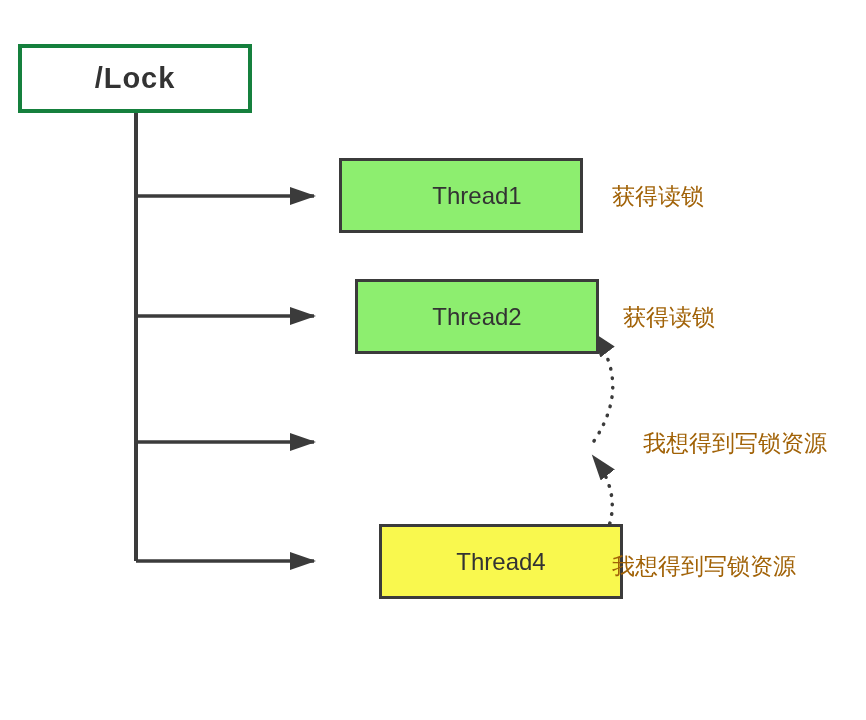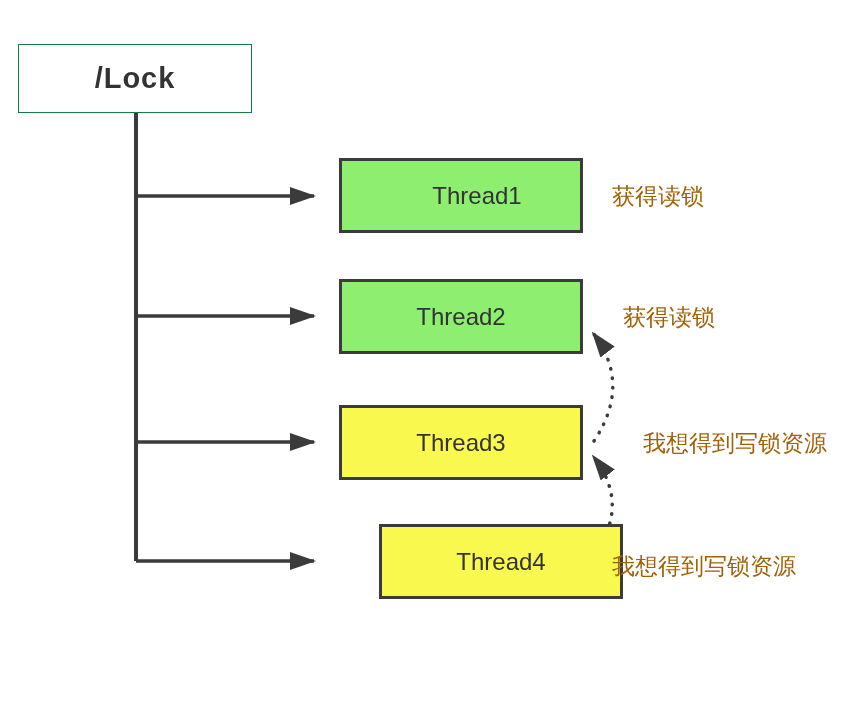--- a/index.html
+++ b/index.html
@@ -25,35 +25,35 @@
     position: absolute;
     box-sizing: border-box;
     display: flex;
     align-items: center;
     justify-content: center;
     color: #333333;
   }
   .root-node {
     left: 18px; top: 44px;
     width: 234px; height: 69px;
-    border: 1px solid #15803d;
+    border: 4px solid #15803d;
     background: #ffffff;
     font-size: 29px;
     font-weight: 600;
     letter-spacing: 1px;
   }
   .thread-node {
     left: 339px;
     width: 244px; height: 75px;
     border: 3.5px solid #3b3b3b;
     font-size: 24px;
     font-weight: 400;
   }
   .thread-1 { top: 158px; padding-left: 32px; }
-  .thread-2 { top: 279px; }
+  .thread-2 { top: 279px; margin-left: 16px; }
   .thread-3 { top: 405px; }
   .thread-4 { top: 524px; }
   .side-label {
     position: absolute;
     color: #a16207;
     font-size: 23px;
     font-weight: 400;
     white-space: nowrap;
     transform: translateY(-50%);
   }
@@ -98,23 +98,20 @@
   <div class="node root-node">
     <span>/Lock</span>
   </div>
 
   <div class="node thread-node thread-1" style="background-color: rgb(141, 238, 111);">
     <span>Thread1</span>
   </div>
   <div class="node thread-node thread-2" style="background-color: rgb(141, 238, 111);">
     <span>Thread2</span>
   </div>
-  <div class="node thread-node thread-3" style="background-color: rgb(249, 248, 78);">
-    <span>Thread3</span>
-  </div>
   <div class="node thread-node thread-4" style="background-color: rgb(249, 248, 78); margin-left: 40px;">
     <span>Thread4</span>
   </div>
 
   <div class="side-label label-1">获得读锁</div>
   <div class="side-label label-2">获得读锁</div>
   <div class="side-label label-3">我想得到写锁资源</div>
   <div class="side-label label-4">我想得到写锁资源</div>
 
 

